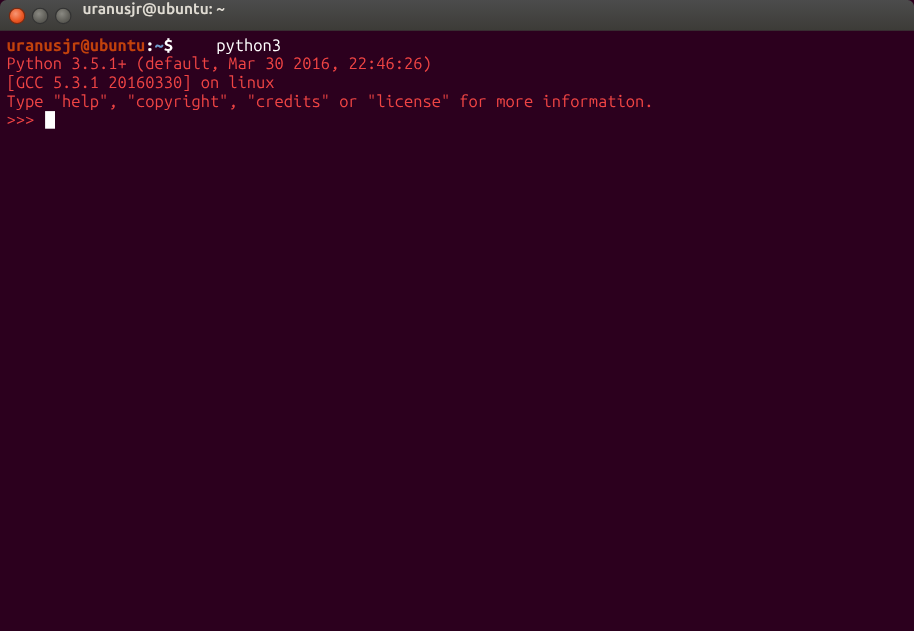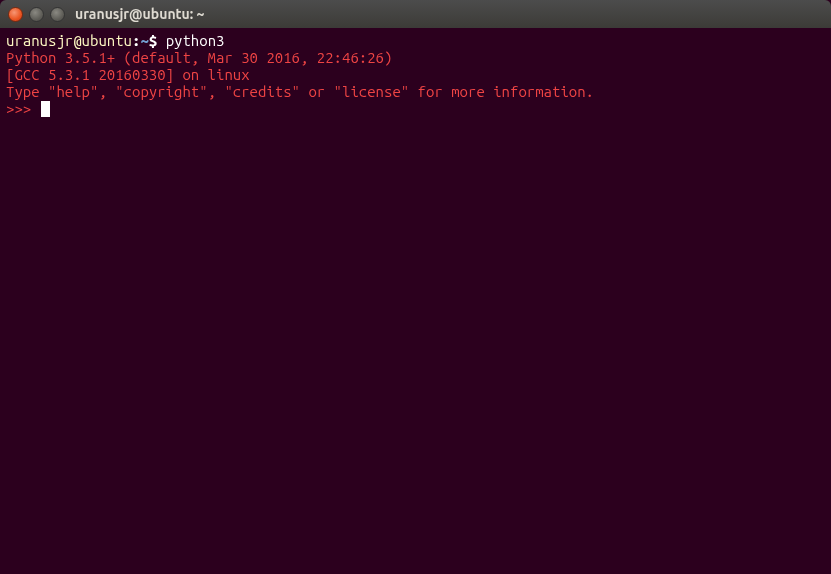--- a/index.html
+++ b/index.html
@@ -7,21 +7,20 @@
       width: 831px;
       height: 574px;
       background: #2c001e;
       font-family: "Ubuntu Mono", "DejaVu Sans Mono", monospace;
       overflow: hidden;
     }
     .titlebar {
       height: 28px;
       background: linear-gradient(to bottom, #4c4c4c, #3c3b37);
       display: flex;
-      align-items: center;
       padding: 0 8px;
       border-top-left-radius: 6px;
       border-top-right-radius: 6px;
     }
     .window-controls {
       display: flex;
       gap: 6px;
       align-items: center;
     }
     .window-btn {
@@ -45,25 +44,25 @@
       margin-left: 10px;
     }
     .terminal-body {
       padding: 4px 6px;
       font-size: 15px;
       line-height: 17px;
       color: #ffffff;
       white-space: pre;
       font-family: "Ubuntu Mono", "DejaVu Sans Mono", monospace;
     }
-    .prompt-user { color: #fef9c3; font-weight: normal; }
+    .prompt-user { color: #c2410c; font-weight: bold; }
     .prompt-colon { color: #ffffff; font-weight: bold; }
     .prompt-path { color: #729fcf; font-weight: bold; }
     .prompt-dollar { color: #ffffff; font-weight: bold; }
-    .command { color: #ffffff; }
+    .command { color: #ffffff; margin-left: 31px; }
     .output { color: #ef4444; }
     .cursor {
       display: inline-block;
       width: 9px;
       height: 16px;
       background: #ffffff;
       vertical-align: text-bottom;
       margin-left: 1px;
     }
     .line { display: block; }

